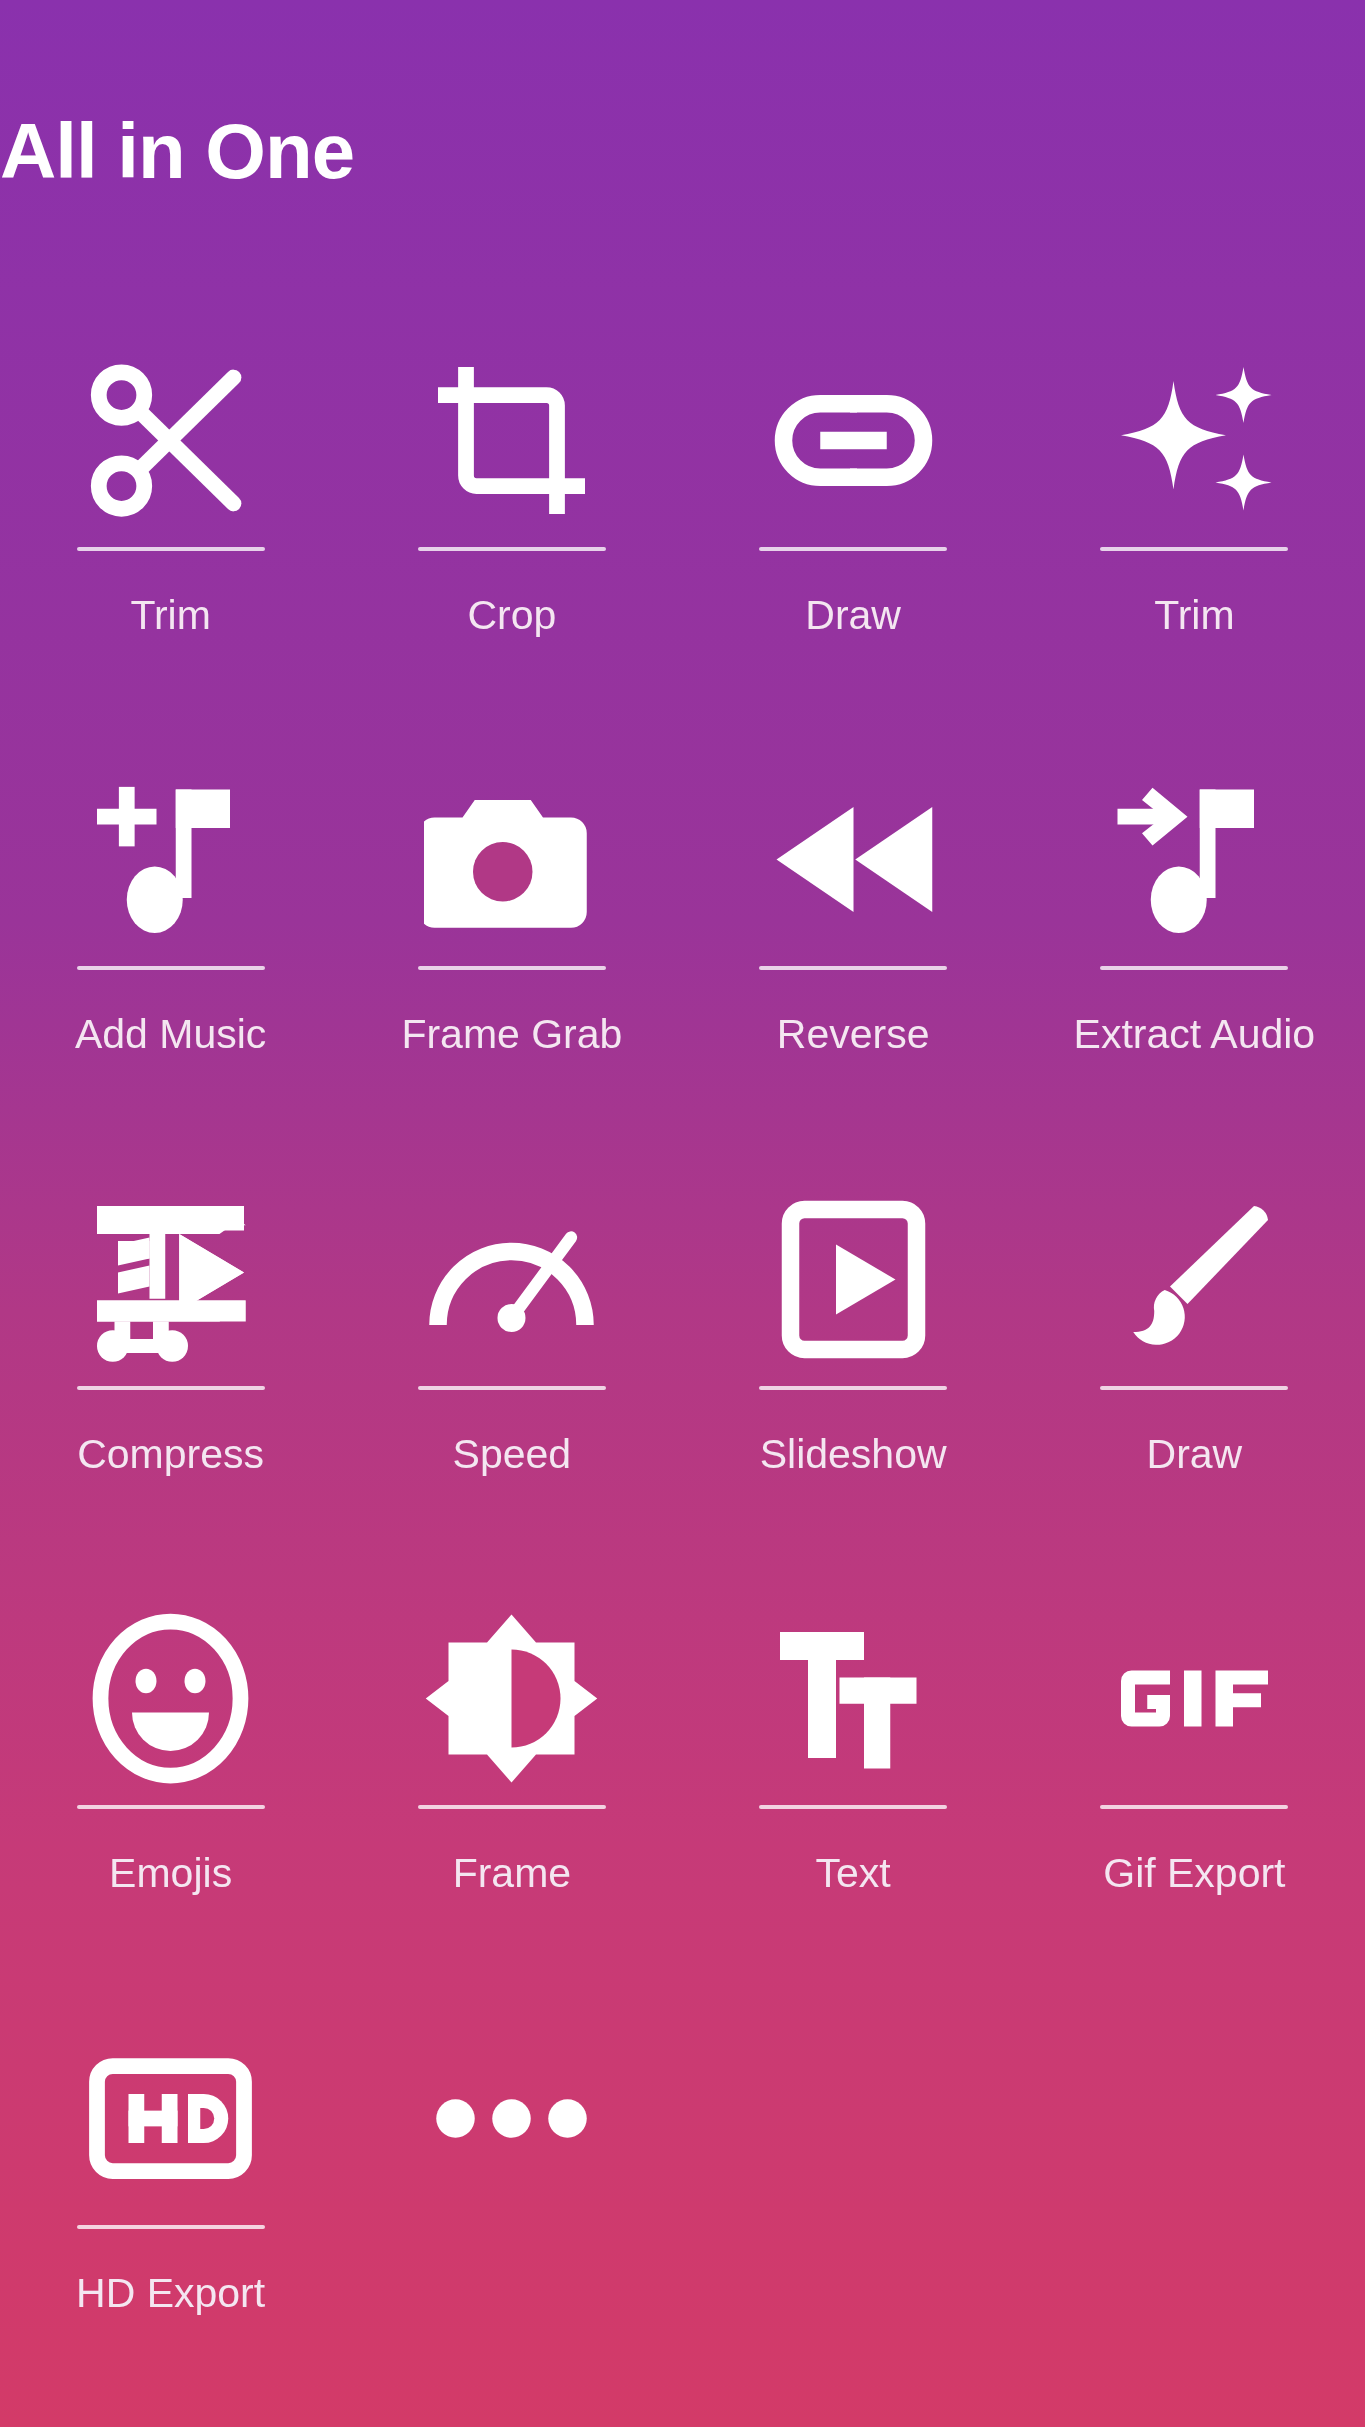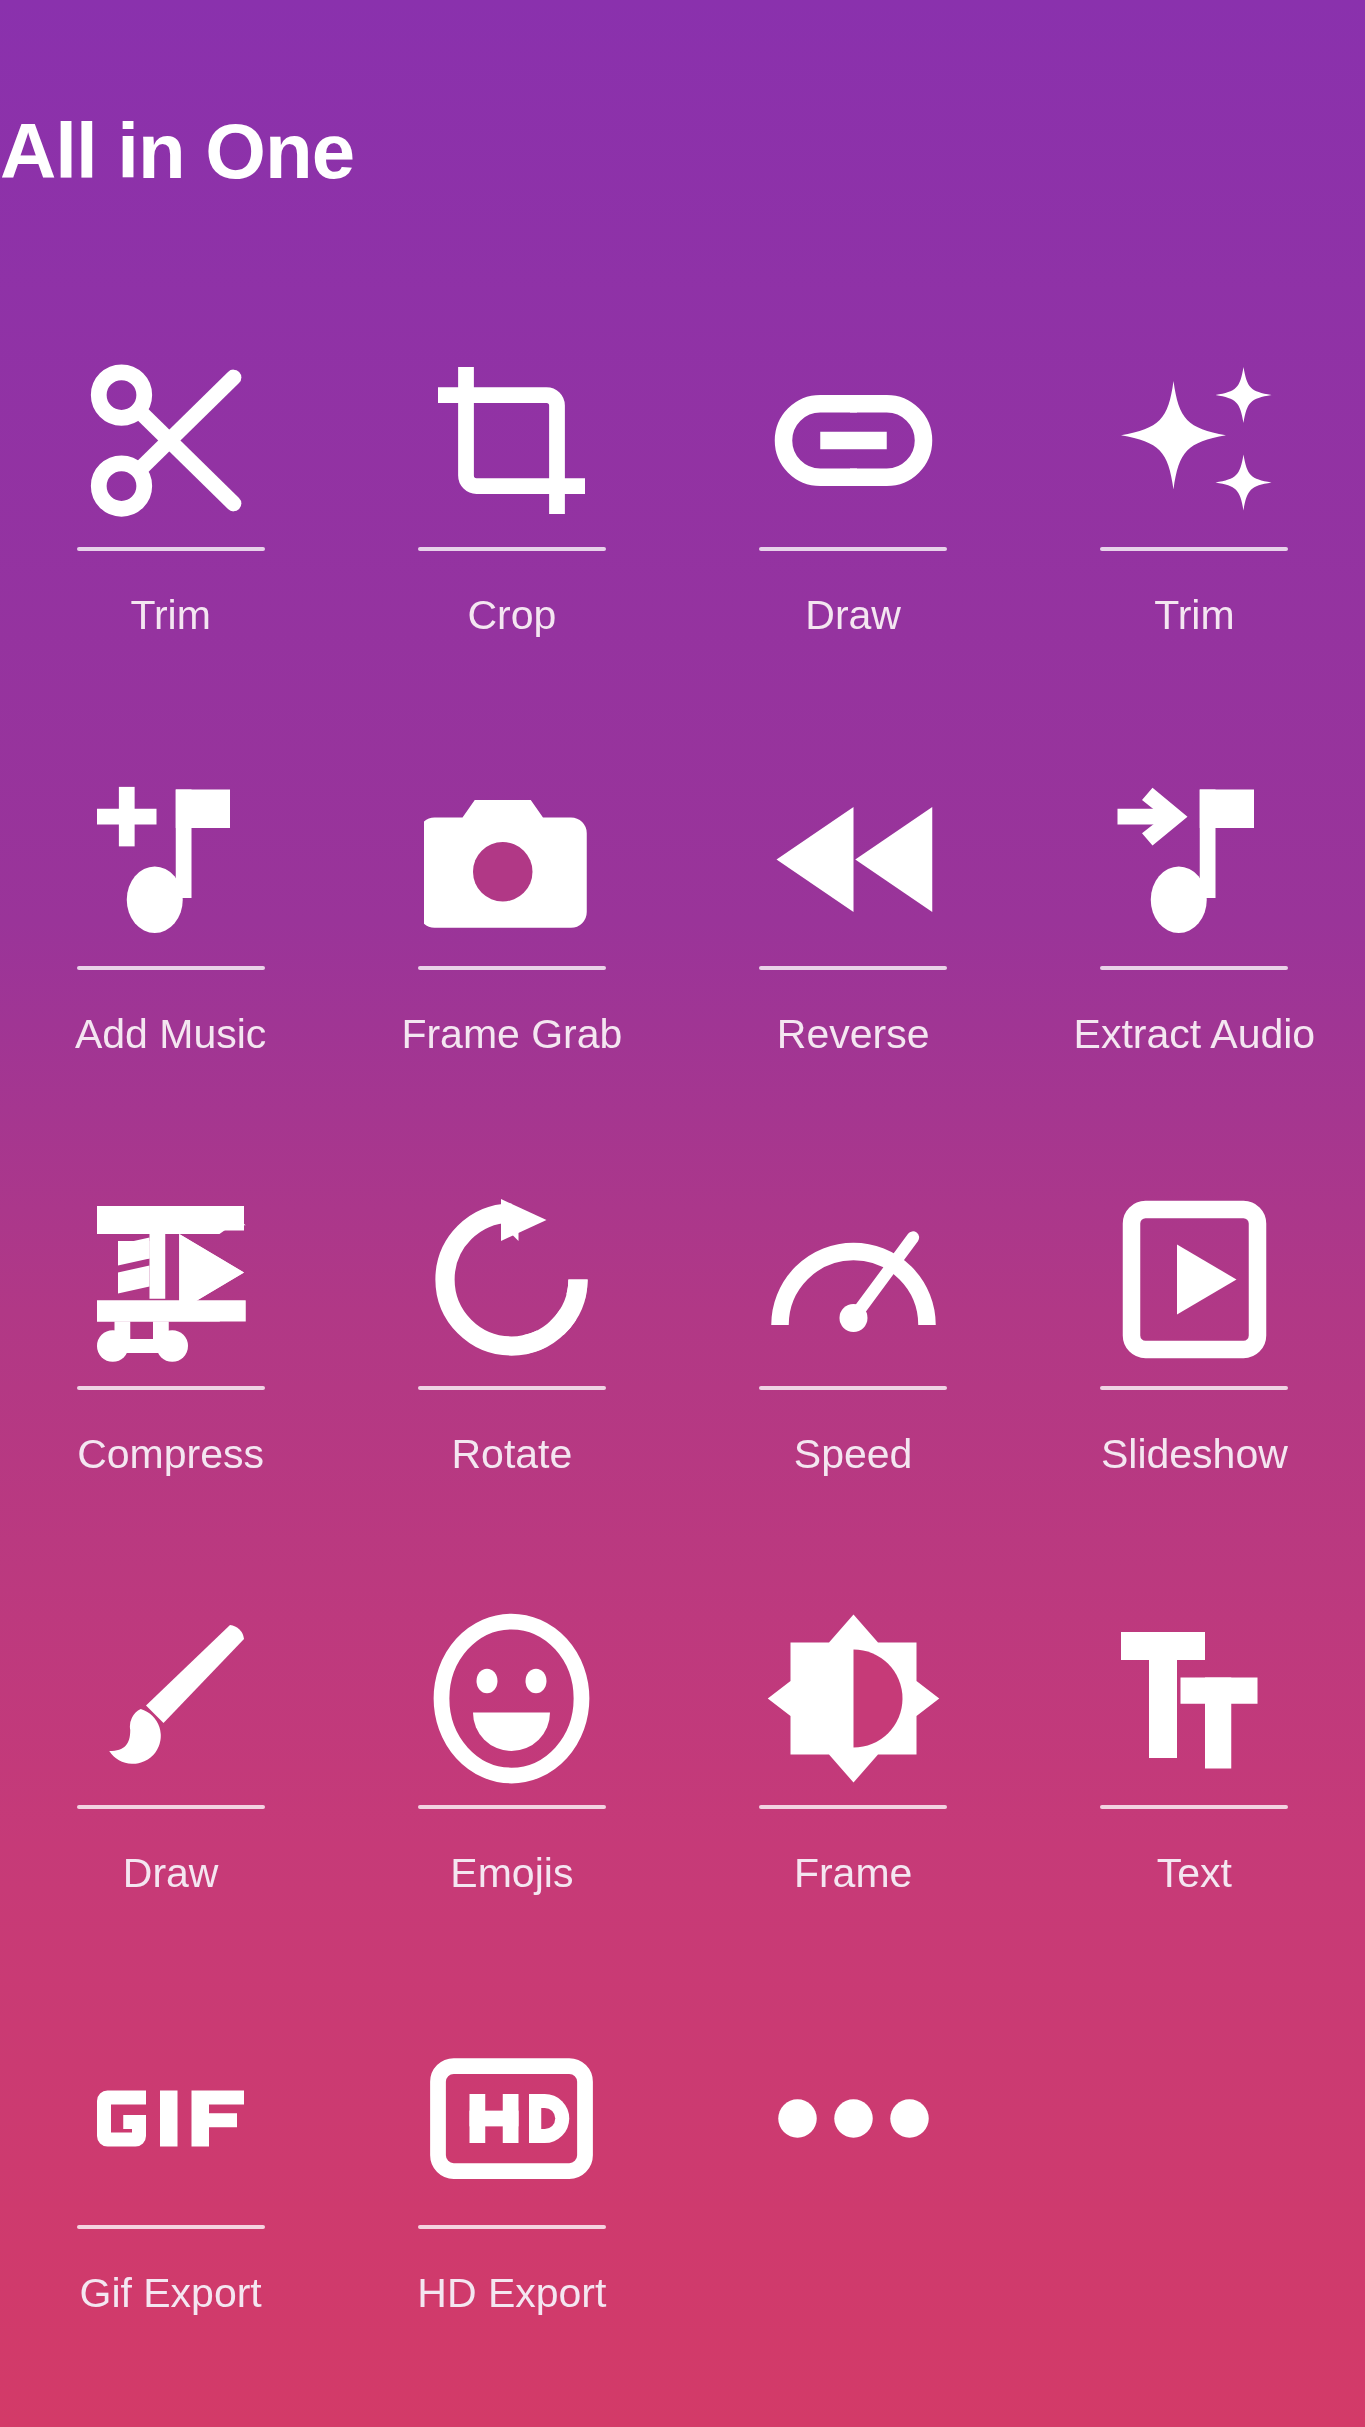--- a/index.html
+++ b/index.html
@@ -219,32 +219,20 @@
           <circle cx="17" cy="88" r="9"></circle>
           <circle cx="51" cy="88" r="9"></circle>
           <path d="M55 24 L92 46 L55 68 Z"></path>
           <path d="M55 24 L92 46 L55 68 Z" fill="#ffffff"></path>
         </svg>
       </div>
       <div class="divider"></div>
       <div class="tile-label">Compress</div>
     </div>
 
-    <div class="tile">
-      <div class="icon-box">
-        <svg viewBox="0 0 100 100" fill="none" stroke="#ffffff" stroke-width="11" stroke-linecap="butt">
-          <path d="M50 12 A38 38 0 1 0 88 50" stroke-dasharray="0 0"></path>
-          <path d="M88 50 A38 38 0 0 1 50 88" stroke-dasharray="10 11"></path>
-          <path d="M38 12 L54 12 L54 28 Z" fill="#ffffff" stroke="none"></path>
-          <path d="M44 4 L70 16 L44 28 Z" fill="#ffffff" stroke="none"></path>
-        </svg>
-      </div>
-      <div class="divider"></div>
-      <div class="tile-label">Rotate</div>
-    </div>
 
     <div class="tile">
       <div class="icon-box">
         <svg viewBox="0 0 100 100" fill="none" stroke="#ffffff" stroke-width="10" stroke-linecap="butt">
           <path d="M8 76 A42 42 0 0 1 92 76"></path>
           <path d="M50 72 L84 26" stroke="#ffffff" stroke-width="7" stroke-linecap="round" fill="none"></path>
           <circle cx="50" cy="72" r="8" fill="#ffffff" stroke="none"></circle>
         </svg>
       </div>
       <div class="divider"></div>

